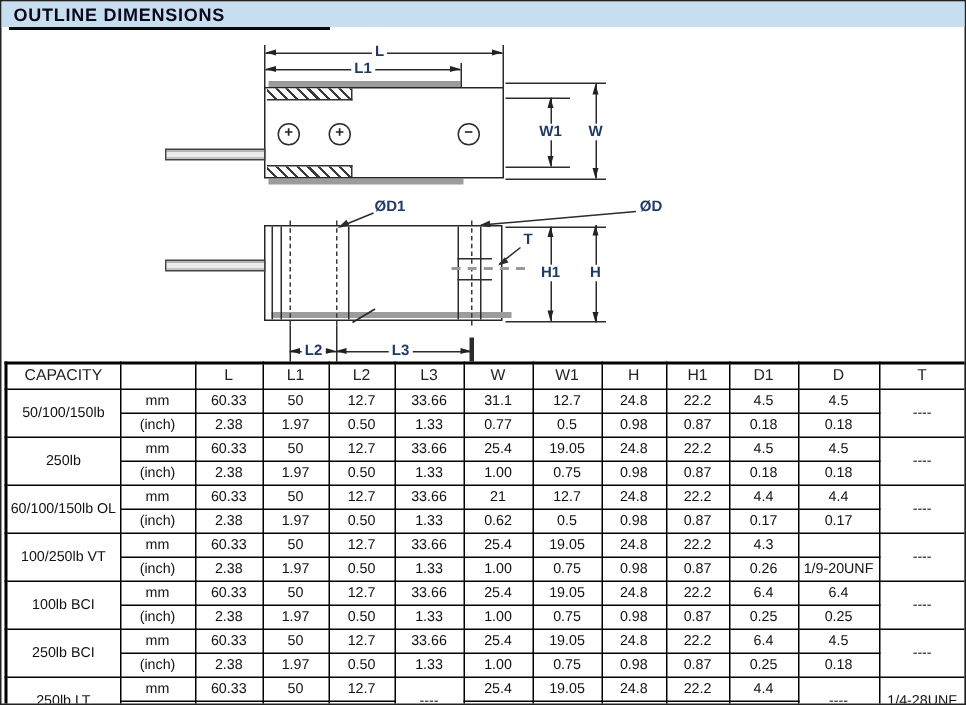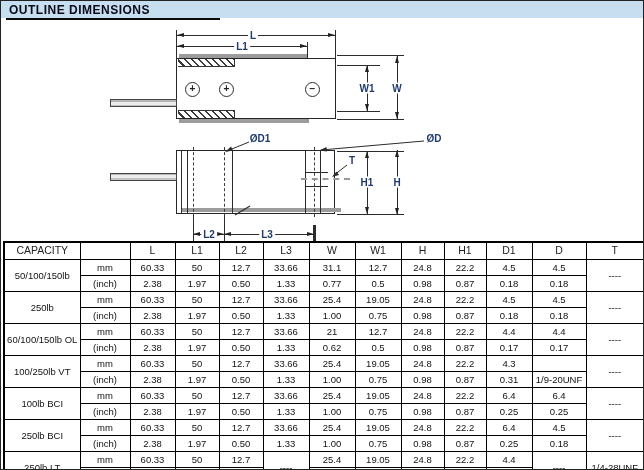--- a/index.html
+++ b/index.html
@@ -276,21 +276,21 @@
         <tr class="inch-row">
           <td>(inch)</td>
           <td>2.38</td>
           <td>1.97</td>
           <td>0.50</td>
           <td>1.33</td>
           <td>1.00</td>
           <td>0.75</td>
           <td>0.98</td>
           <td>0.87</td>
-          <td>0.31</td>
+          <td>0.26</td>
           <td>1/9-20UNF</td>
         </tr>
         <tr class="mm-row">
           <td class="cap" rowspan="2">100lb BCI</td>
           <td>mm</td>
           <td>60.33</td>
           <td>50</td>
           <td>12.7</td>
           <td>33.66</td>
           <td>25.4</td>

